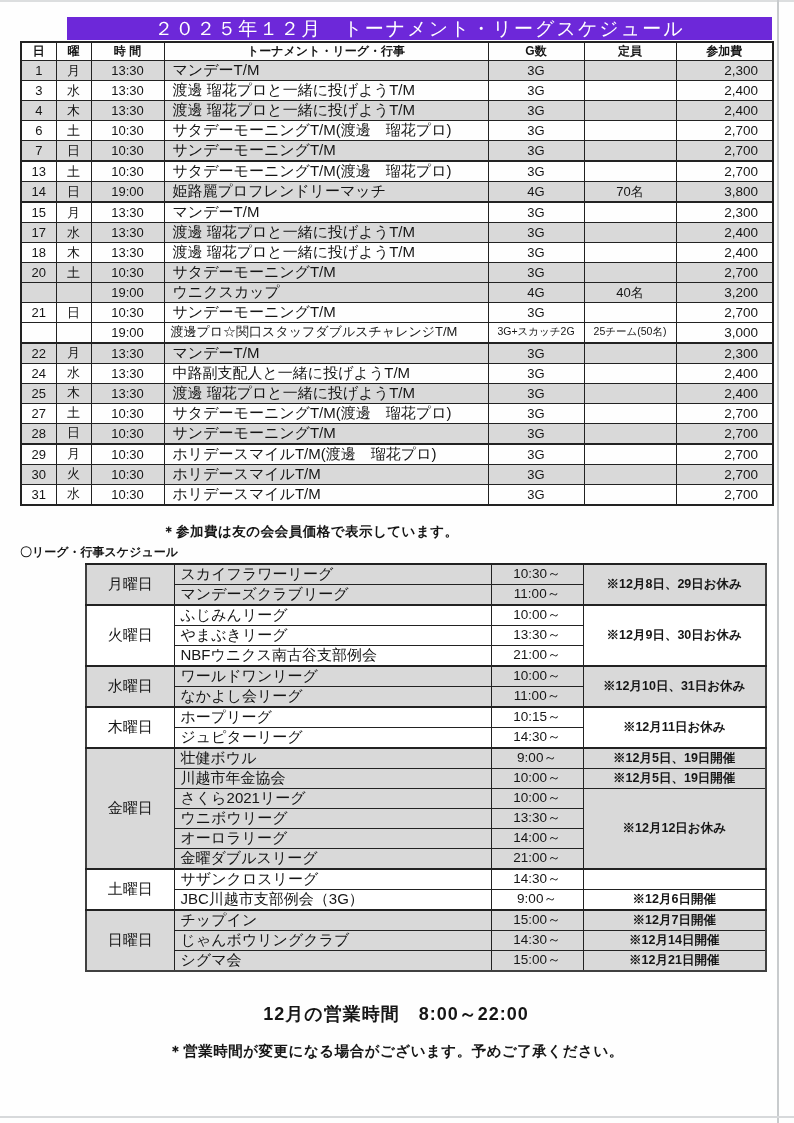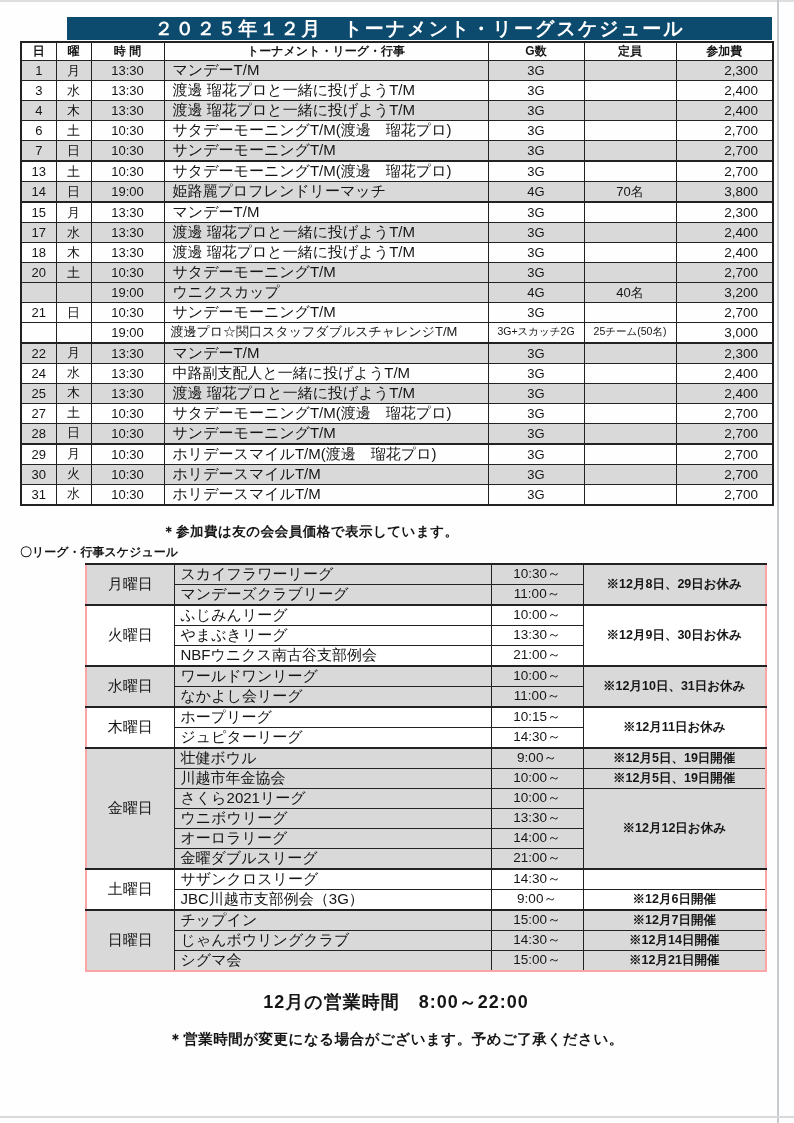--- a/index.html
+++ b/index.html
@@ -4,21 +4,21 @@
 <style>
   html,body { margin:0; padding:0; background:#e9e9e9; }
   #page {
     position:relative; width:794px; height:1123px; background:#fefefe;
     font-family:"Liberation Sans", sans-serif; color:#151515; overflow:hidden;
   }
   .content { position:absolute; left:20px; top:17px; width:752px; }
 
   
   .title-bar {
-    background:#0c4a6e; color:#fff; font-weight:bold; text-align:center;
+    background:#6d28d9; color:#fff; font-weight:normal; text-align:center;
     font-size:19px; height:23px; line-height:24px; letter-spacing:2px; white-space:nowrap;margin-left:47px;
   }
 
   table { border-collapse:collapse; table-layout:fixed; }
 
   
   .t1 { width:752px; border:2px solid #222; margin-top:1px; }
   .t1 th {
     border:1px solid #222; font-size:12px; font-weight:bold; height:16px;
     padding:0; text-align:center; white-space:nowrap; overflow:hidden;
@@ -31,33 +31,33 @@
   .t1 td.c-fee   { text-align:right; padding-right:14px; font-size:13.5px;padding-left:40px; }
   .t1 td.c-event.sm { font-size:13px; padding-left:6px;margin-top:35px; }
   .t1 td.c-games.sm, .t1 td.c-cap.sm { font-size:10.5px; }
   .t1 tr.sh td { background:#d9d9d9; }
   .t1 tr.wk td { border-top:2px solid #222; }
 
   .note-fee { font-weight:bold; font-size:13.5px; margin:17px 0 0 142px; letter-spacing:0.5px; }
   .sec-label { font-size:12px; margin:3px 0 2px 0;font-weight:bold; }
 
   
-  .t2 { width:680px; margin-left:65px; border:2px solid #fca5a5; }
+  .t2 { width:680px; margin-left:65px; border:2px solid #404040; }
   .t2 td {
     border:1px solid #222; height:19px; padding:0; font-size:15px;
     white-space:nowrap; overflow:hidden; background:#fff;
   }
   .t2 td.c-day  { text-align:center; }
   .t2 td.c-name { padding-left:6px; }
   .t2 td.c-time { text-align:center; font-size:13.5px; }
   .t2 td.c-note { text-align:center; font-weight:bold; font-size:12.5px; }
   .t2 td.sh { background:#d9d9d9; }
   .t2 tr.wk td { border-top:2px solid #222; }
 
-  .hours-title { text-align:center; font-size:18px; font-weight:bold; margin-top:18px; letter-spacing:1px; }
+  .hours-title { text-align:center; font-size:18px; font-weight:bold; margin-top:30px; letter-spacing:1px; }
   .hours-note  { text-align:center; font-size:14.5px; font-weight:bold; margin-top:16px; letter-spacing:0.5px; }
 
   
   .scan-right  { position:absolute; left:777px; top:0; width:2px; height:1123px; background:#c8cbcd; }
   .scan-bottom { position:absolute; left:0; top:1116px; width:794px; height:2px; background:#d7d9db; }
   .scan-top    { position:absolute; left:0; top:0; width:794px; height:2px; background:#dcdedf; }
 </style>
 </head>
 <body>
 

